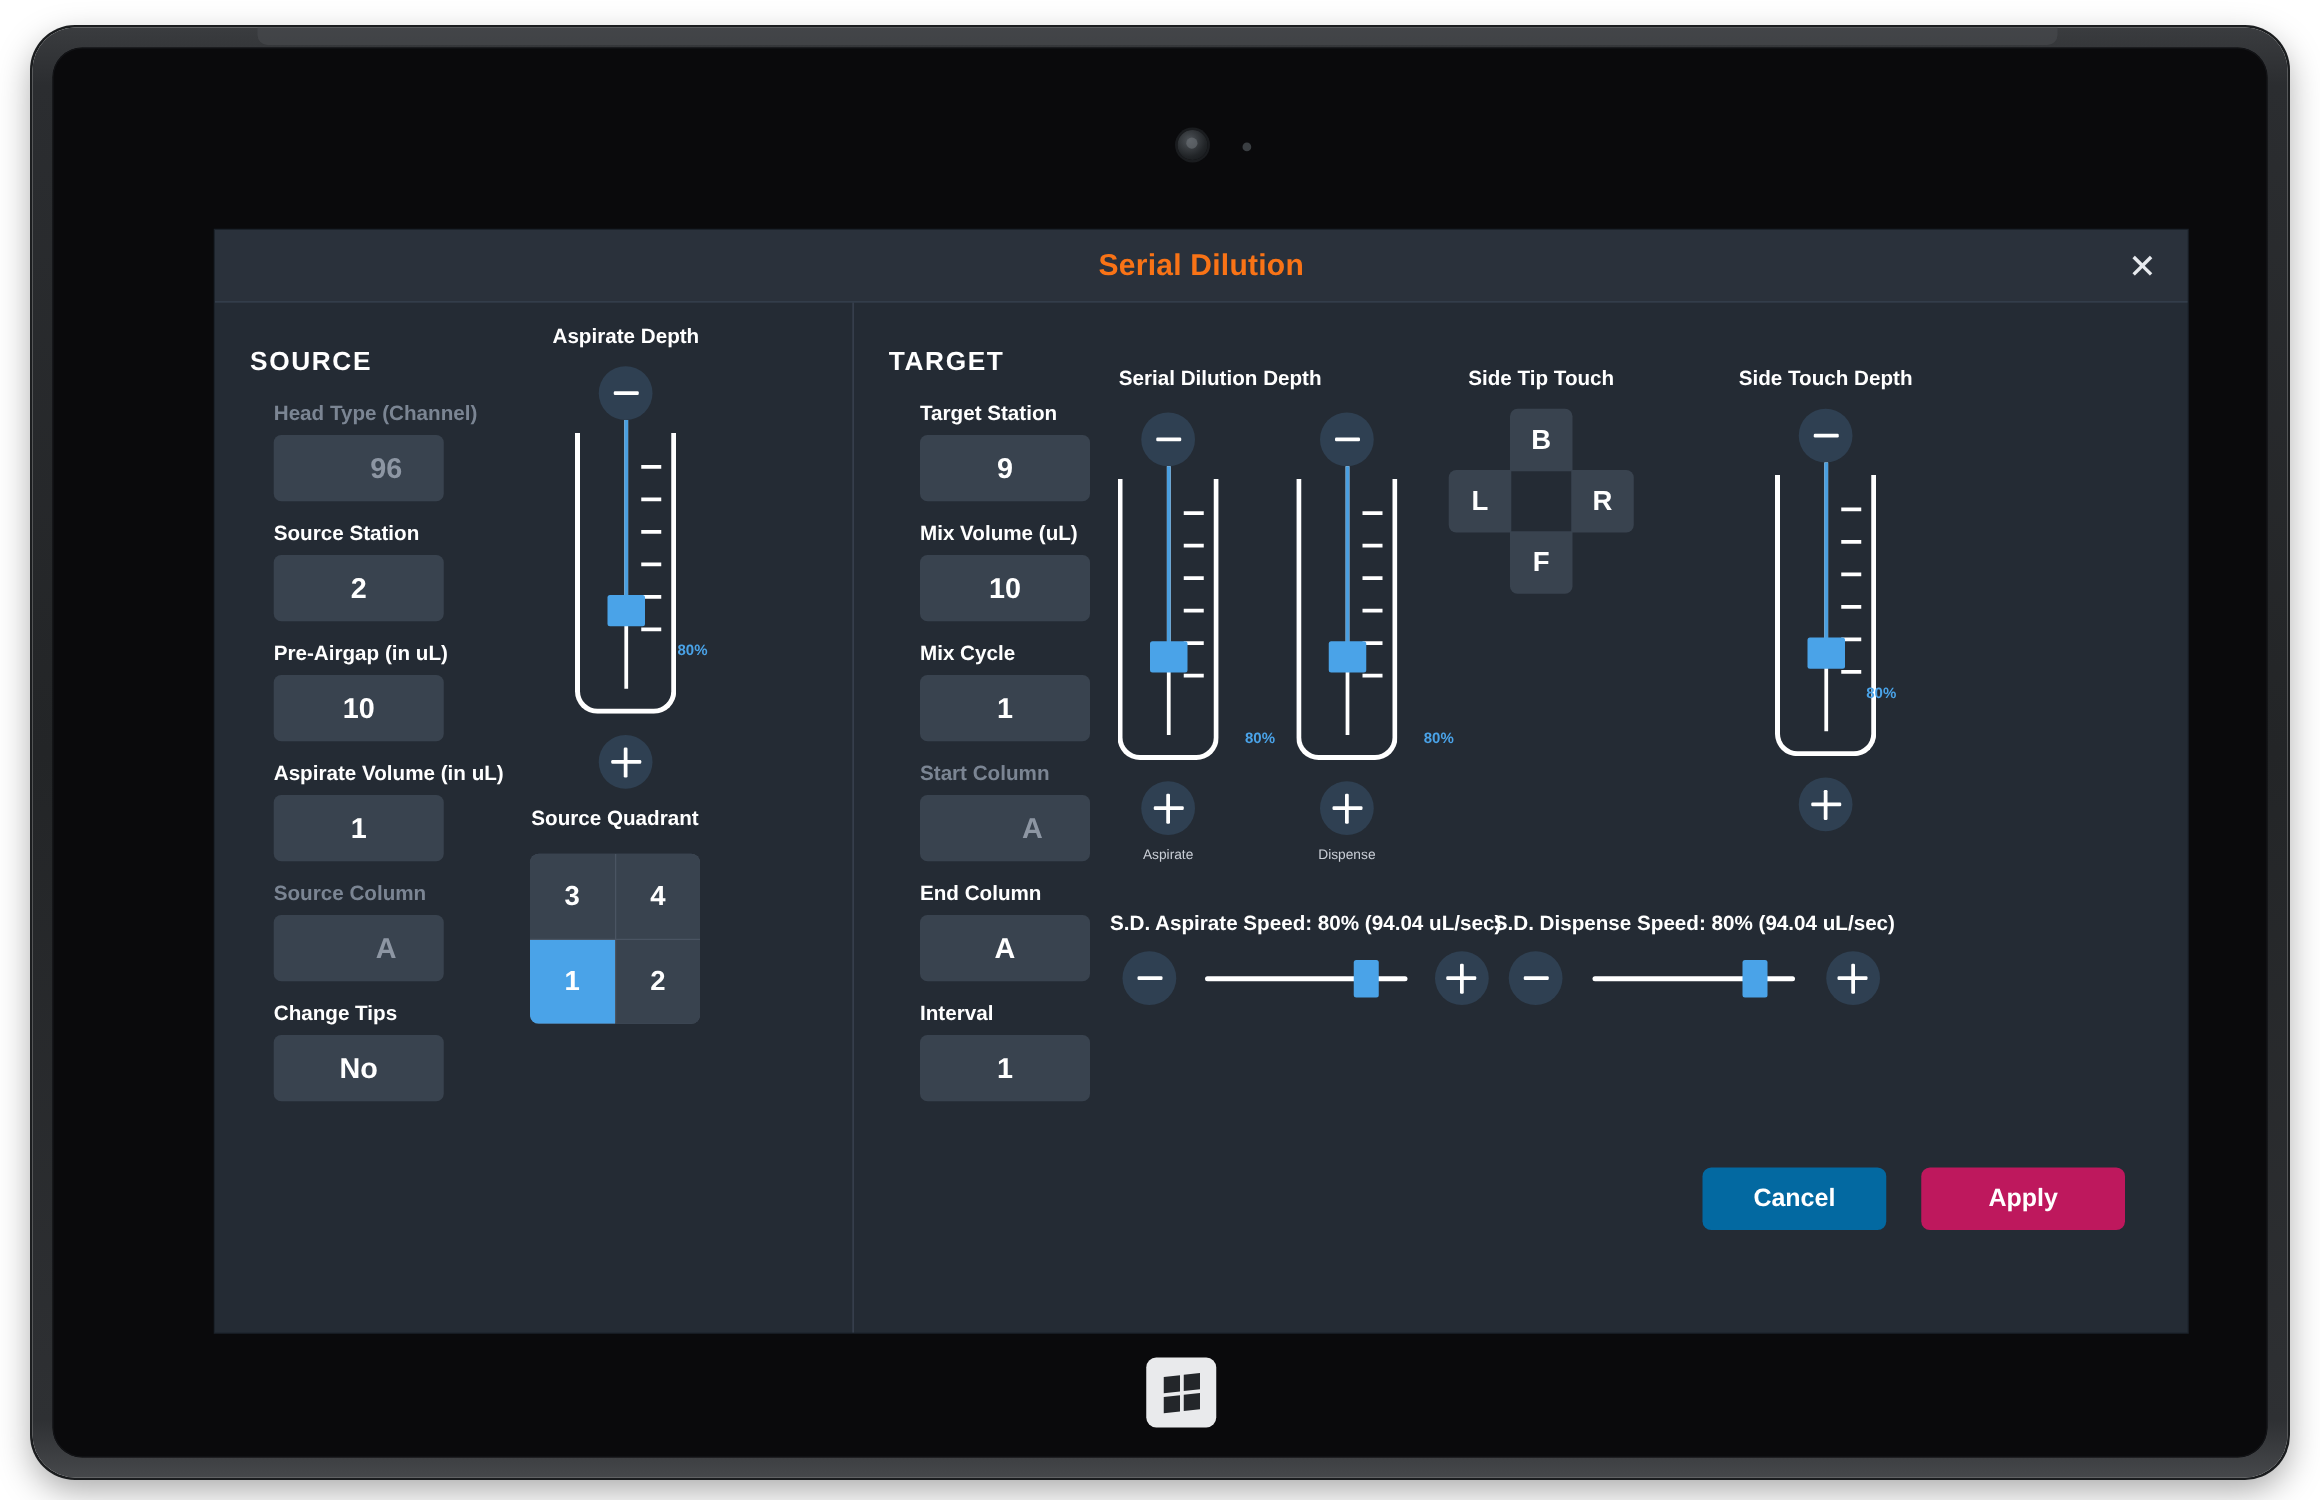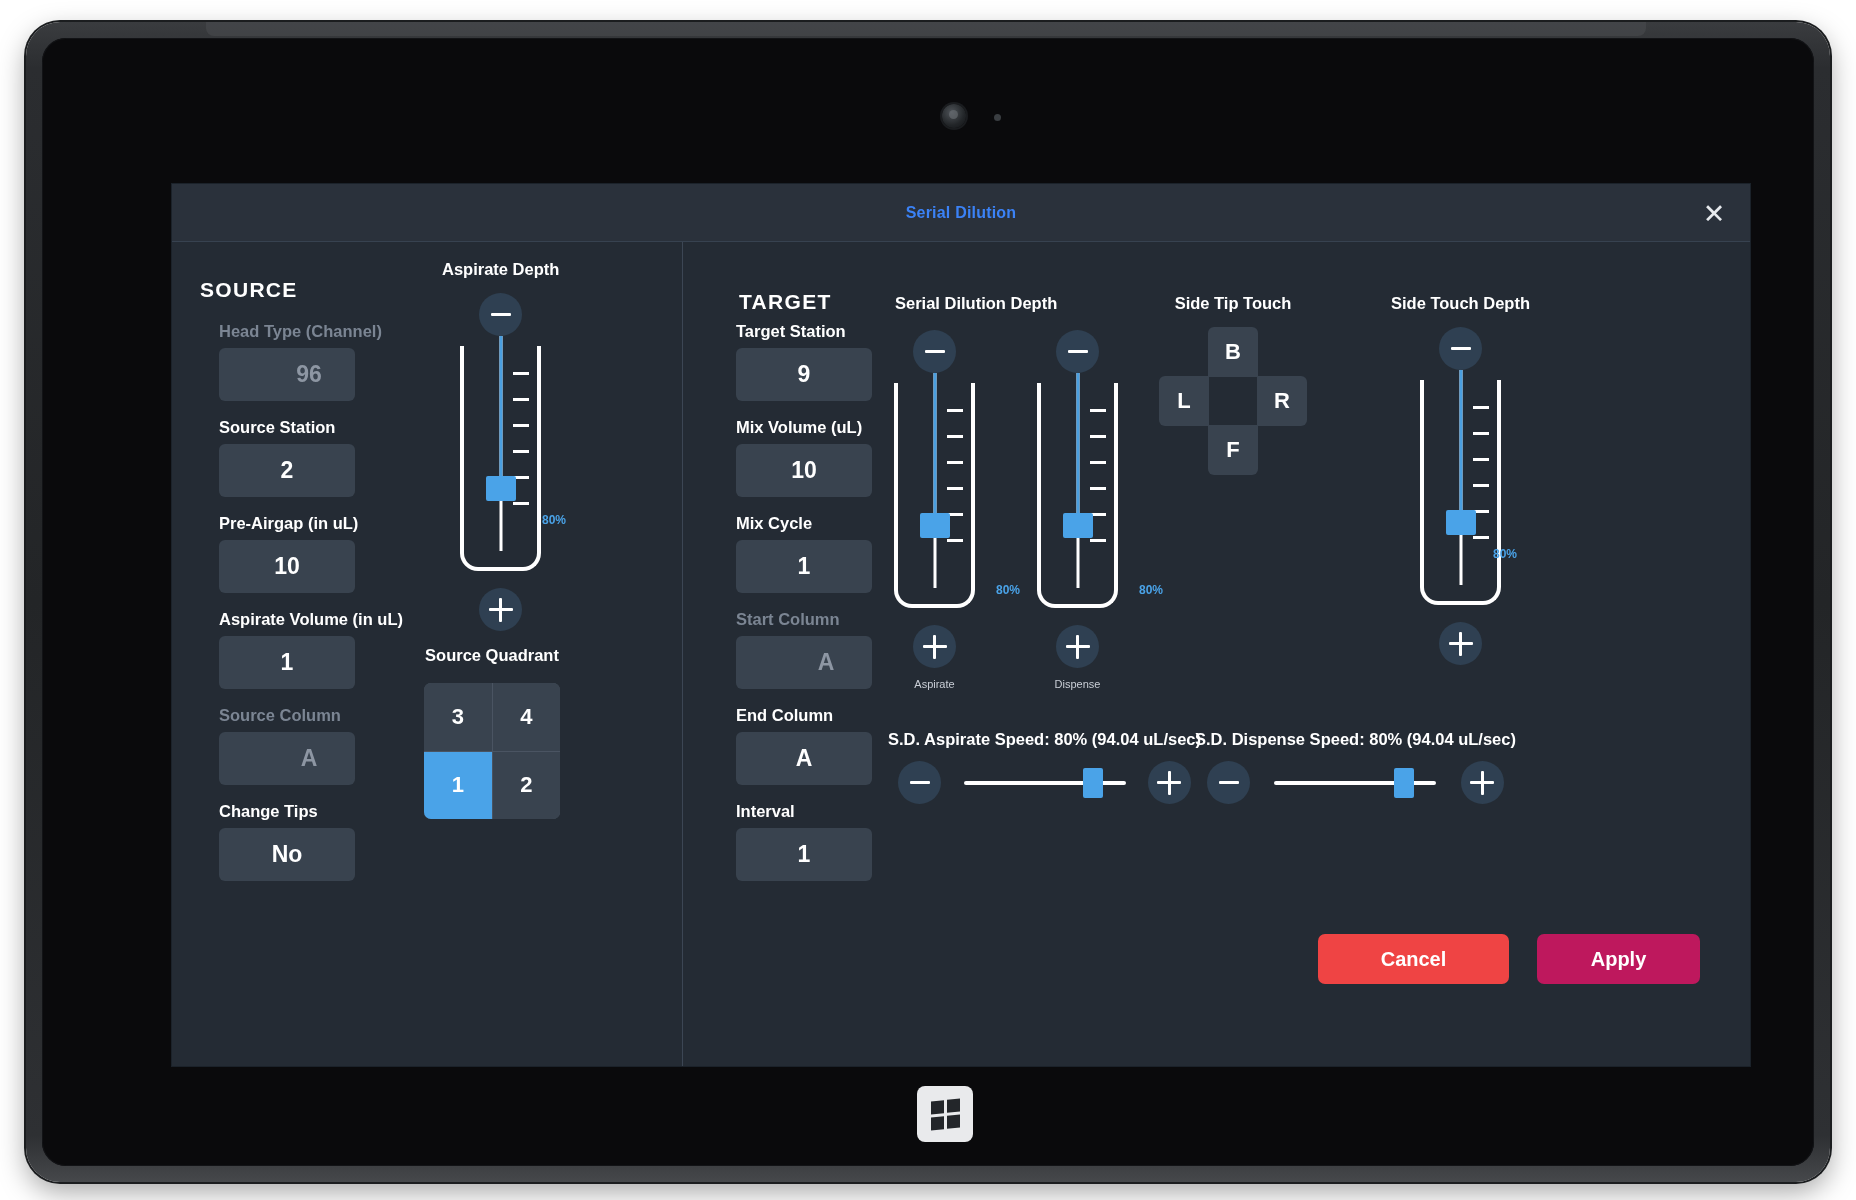--- a/index.html
+++ b/index.html
@@ -71,21 +71,21 @@
     box-shadow: 0 0 0 1px #1b222a;
   }
   #dialog-titlebar {
     position: relative;
     height: 58px;
     background: #2a313b;
     border-bottom: 1px solid #374250;
     display: flex; align-items: center; justify-content: center;
   }
   #dialog-title {
-    color: #3b82f6; font-size: 16px; font-weight: bold; letter-spacing: .2px;
+    color: #f97316; font-size: 24px; font-weight: bold; letter-spacing: .2px;
   }
   #close-button {
     position: absolute; right: 18px; top: 12px;
     width: 36px; height: 34px;
     display: flex; align-items: center; justify-content: center;
     color: #e7eaee; font-size: 27px; line-height: 1; cursor: pointer;
     font-family: "DejaVu Sans", sans-serif;
   }
 
   #dialog-body { display: flex; height: 824px; }
@@ -215,21 +215,21 @@
     position: absolute; top: 50%; transform: translate(-50%,-50%);
     width: 20px; height: 30px; background: #4aa3e8; border-radius: 2px; cursor: pointer;
   }
 
   
   .dlg-btn {
     height: 50px; border-radius: 7px;
     display: flex; align-items: center; justify-content: center;
     font-size: 20px; font-weight: bold; color: #ffffff; cursor: pointer;
   }
-  #cancel-button { width: 191px; background: #ef4444; }
+  #cancel-button { width: 147px; background: #0369a1; }
   #apply-button  { width: 163px; background: #be185d; }
   #footer-buttons {
     position: absolute; right: 50px; bottom: 82px;
     display: flex; gap: 28px;
   }
 </style>
 </head>
 <body>
 
 <div id="tablet-frame">
@@ -316,21 +316,21 @@
             <div class="quad-cell">4</div>
             <div class="quad-cell active">1</div>
             <div class="quad-cell">2</div>
           </div>
         </div>
 
       </div>
 
       <div id="target-panel">
 
-        <div class="section-heading" style="left:28px; top:48px;margin-left:28px;">TARGET</div>
+        <div class="section-heading" style="left:28px; top:36px;">TARGET</div>
 
         <div id="target-fields" style="position:absolute; left:53px; top:80px;">
 
           <div class="field">
             <div class="field-label">Target Station</div>
             <div class="field-box">9</div>
           </div>
 
           <div class="field">
             <div class="field-label">Mix Volume (uL)</div>

